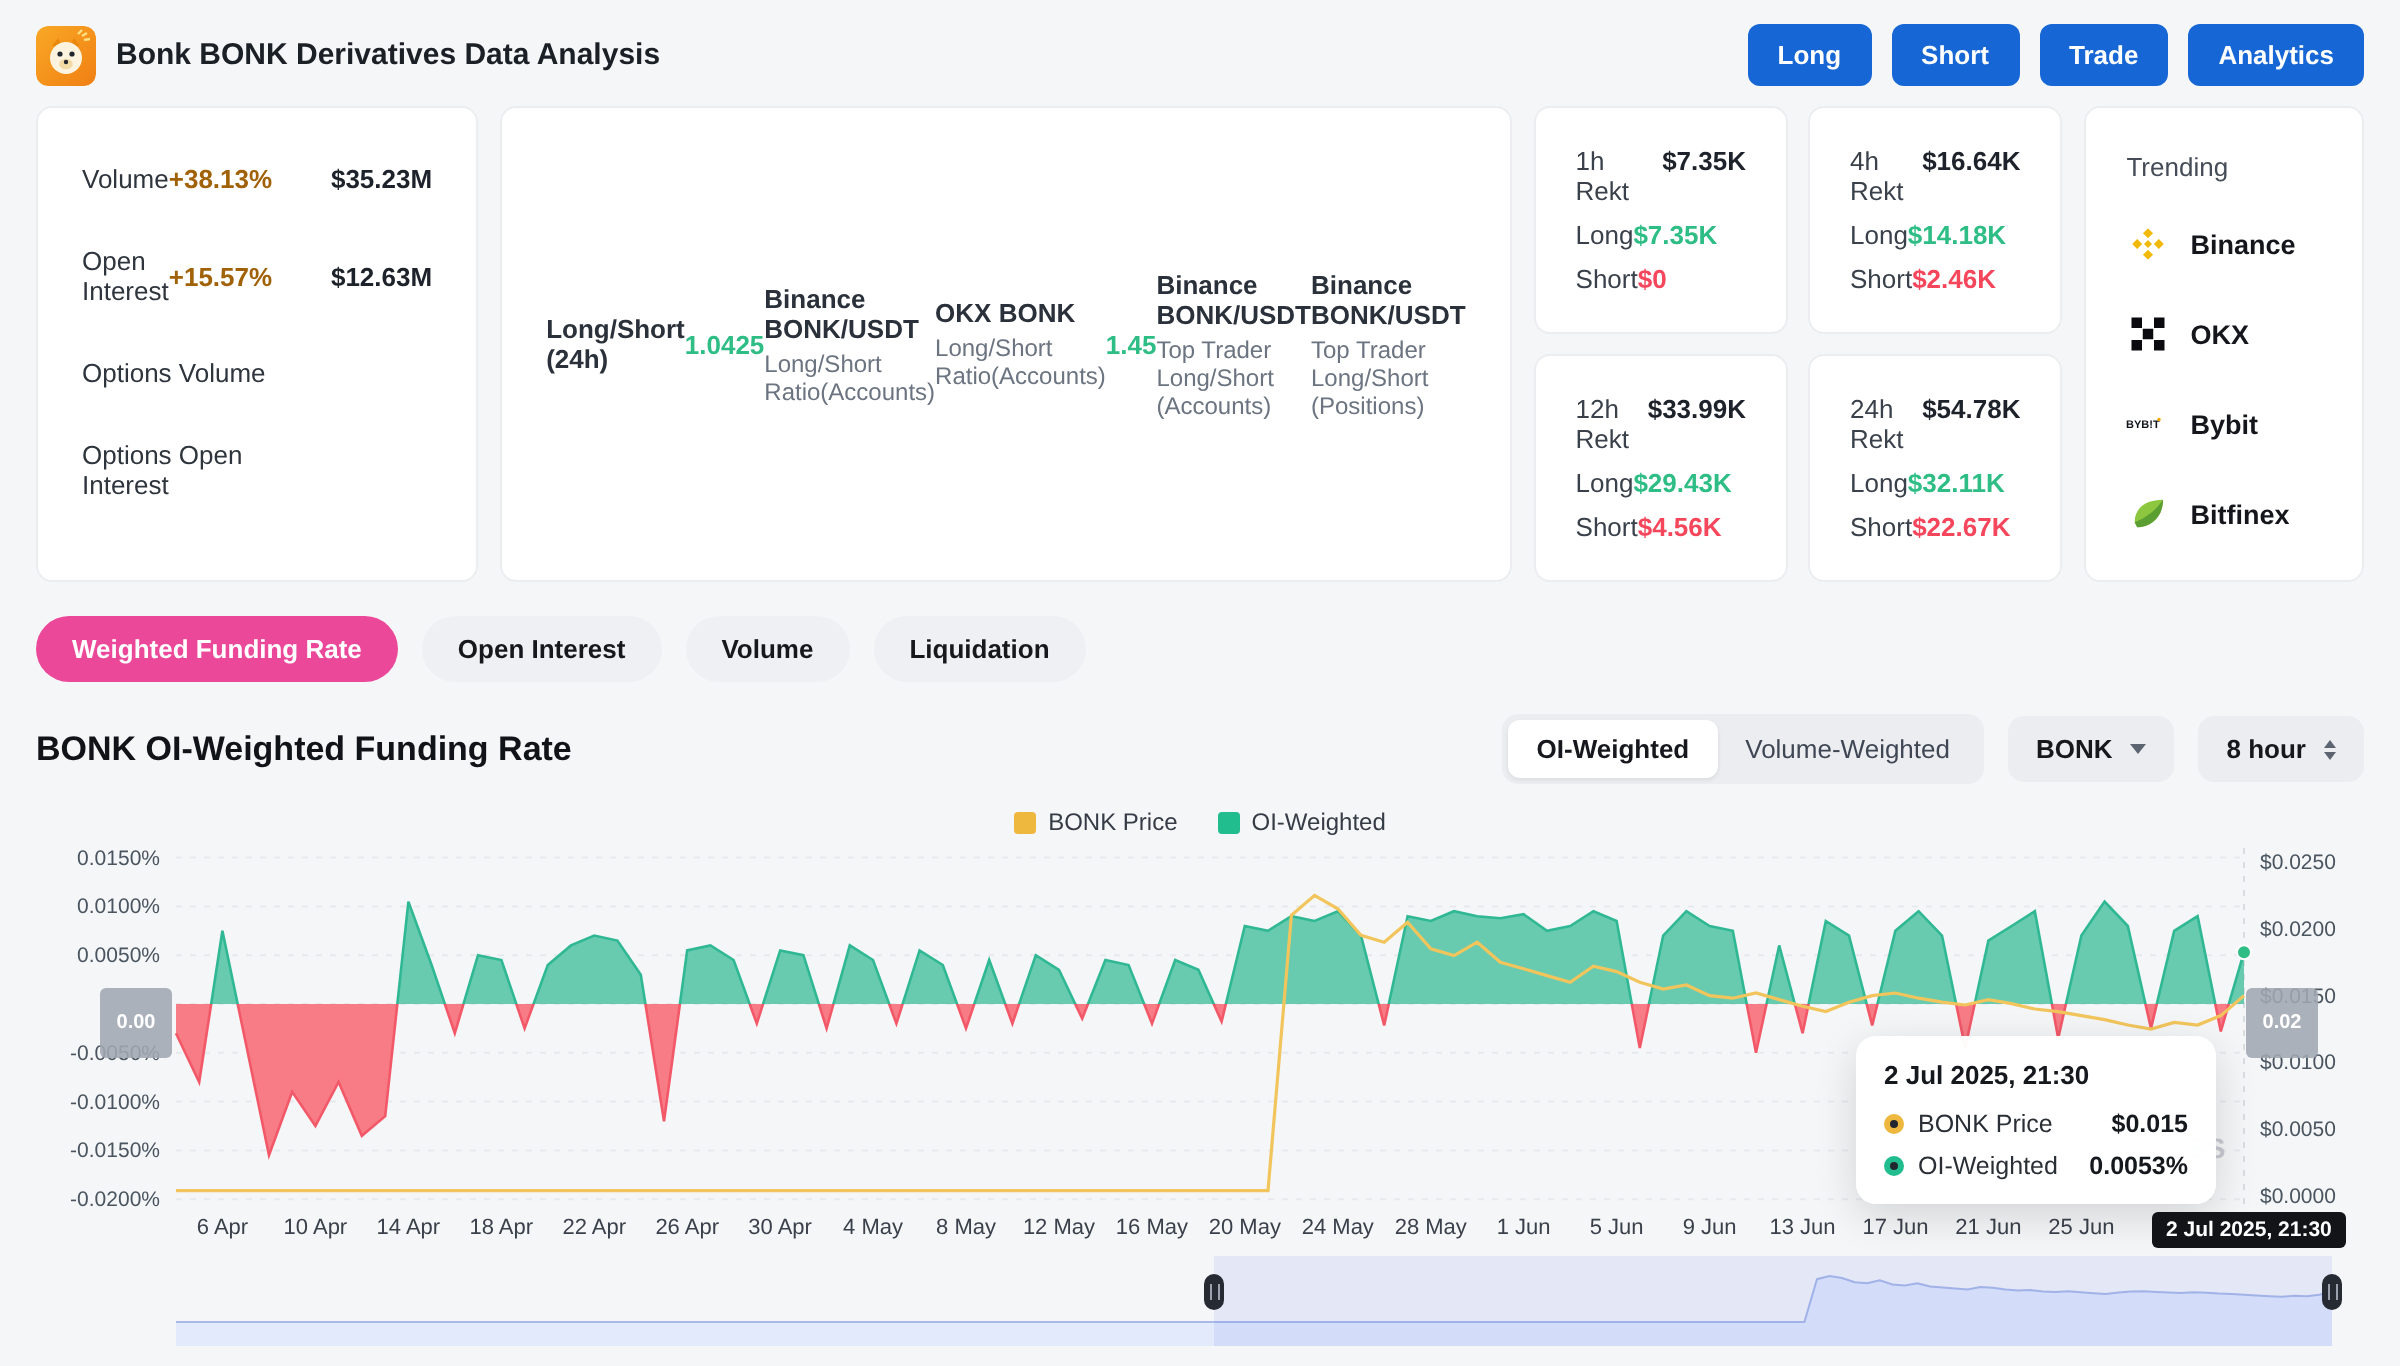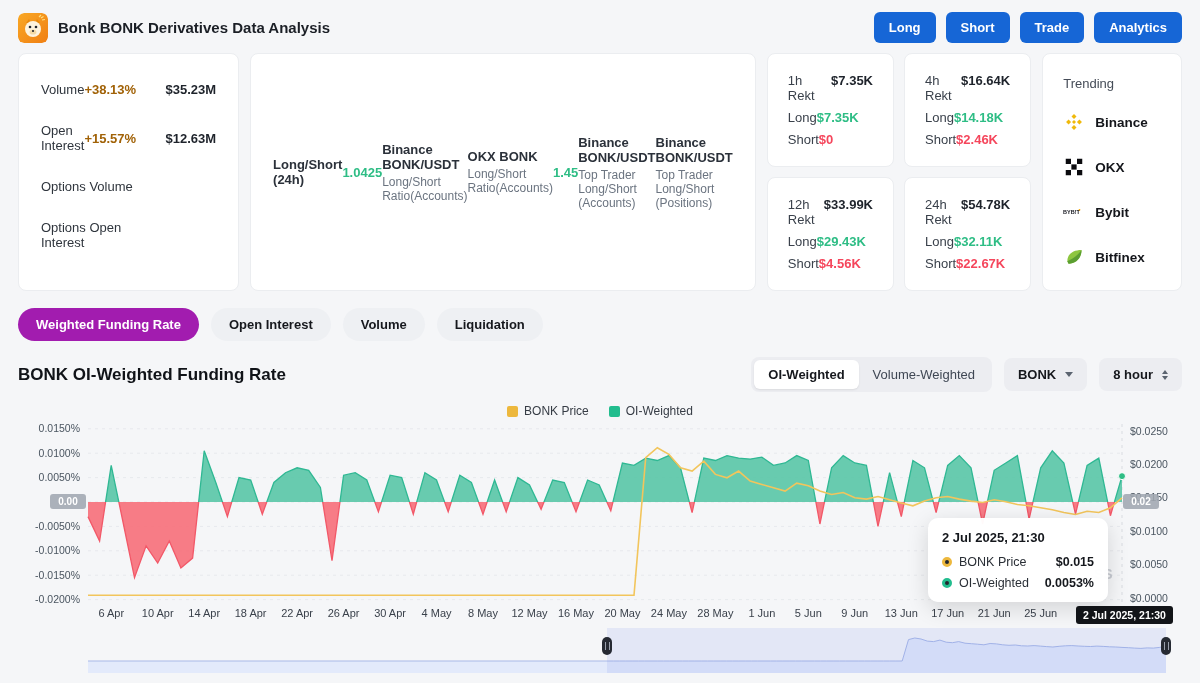--- a/index.html
+++ b/index.html
@@ -36,21 +36,21 @@
   .r-short{color:#f5465c;font-weight:600;}
   .card.trend{width:184px;padding:22px 20px;}
   .trend-title{font-size:13px;color:#454c57;margin-bottom:20px;}
   .trend-item{display:flex;align-items:center;gap:10px;margin-bottom:23px;font-size:13.5px;
               font-weight:700;color:#14161b;cursor:pointer;}
   .tico{width:22px;height:22px;display:flex;align-items:center;justify-content:center;flex:0 0 auto;}
   
   .tabs{display:flex;gap:12px;padding:17px 18px 12px;align-items:center;}
   .tab{font-size:13px;font-weight:700;color:#16181d;padding:9px 18px;border-radius:18px;
        background:#eef0f3;cursor:pointer;border:none;font-family:inherit;}
-  .tab.active{background:#a21caf;color:#fff;}
+  .tab.active{background:#ec4899;color:#fff;}
   
   .chart-hdr{display:flex;justify-content:space-between;align-items:center;padding:4px 18px 0;}
   .chart-title{font-size:17px;font-weight:800;color:#101318;}
   .chart-controls{display:flex;gap:12px;align-items:center;}
   .seg{display:flex;background:#ecedf1;border-radius:8px;padding:3px;}
   .seg-item{font-size:13px;padding:7px 14px;border-radius:6px;color:#3f4754;cursor:pointer;}
   .seg-item.active{background:#fff;color:#16181d;font-weight:600;box-shadow:0 1px 2px rgba(0,0,0,.08);}
   .selectbox{display:flex;align-items:center;gap:9px;background:#ecedf1;border-radius:8px;
              padding:9px 14px;font-size:13px;font-weight:600;color:#16181d;cursor:pointer;}
   .caret-down{width:0;height:0;border-left:4px solid transparent;border-right:4px solid transparent;
@@ -61,21 +61,21 @@
   .updown .d{border-top:4px solid #5b6470;}
   
   .legend{display:flex;justify-content:center;gap:20px;margin-top:12px;font-size:12px;color:#363c45;}
   .legend-item{display:flex;align-items:center;gap:6px;}
   .sw{width:11px;height:11px;border-radius:2px;display:inline-block;}
   
   #main-chart{position:absolute;left:0;top:418px;}
   #main-chart text{font-family:"Liberation Sans",sans-serif;}
   #brush-chart{position:absolute;left:0;top:628px;}
   .axis-badge{position:absolute;background:rgba(161,167,176,.88);color:#fff;font-size:10px;
-              font-weight:700;padding:2px 0;width:36px;text-align:center;border-radius:3px;z-index:4;}
+              font-weight:700;padding:12px 0;width:36px;text-align:center;border-radius:3px;z-index:4;}
   .watermark{position:absolute;left:1094px;top:566px;color:#c6cad1;font-size:14px;font-weight:700;z-index:5;}
   .tooltip{position:absolute;left:928px;top:518px;width:152px;background:rgba(255,255,255,.97);
            border-radius:10px;box-shadow:0 6px 22px rgba(0,0,0,.14);padding:12px 14px;z-index:10;}
   .tt-title{font-size:13px;font-weight:700;color:#15181d;margin-bottom:10px;}
   .tt-row{display:flex;align-items:center;font-size:12.5px;color:#2a2f36;margin-top:7px;}
   .tt-dot{width:10px;height:10px;border-radius:50%;border:3px solid;background:#22262e;
           margin-right:7px;box-sizing:border-box;flex:0 0 auto;}
   .tt-val{margin-left:auto;font-weight:700;color:#15181d;}
   .date-pill{position:absolute;left:1076px;top:606px;background:#121418;color:#fff;font-size:10.5px;
              font-weight:700;padding:3px 7px;border-radius:3px;z-index:11;white-space:nowrap;}

